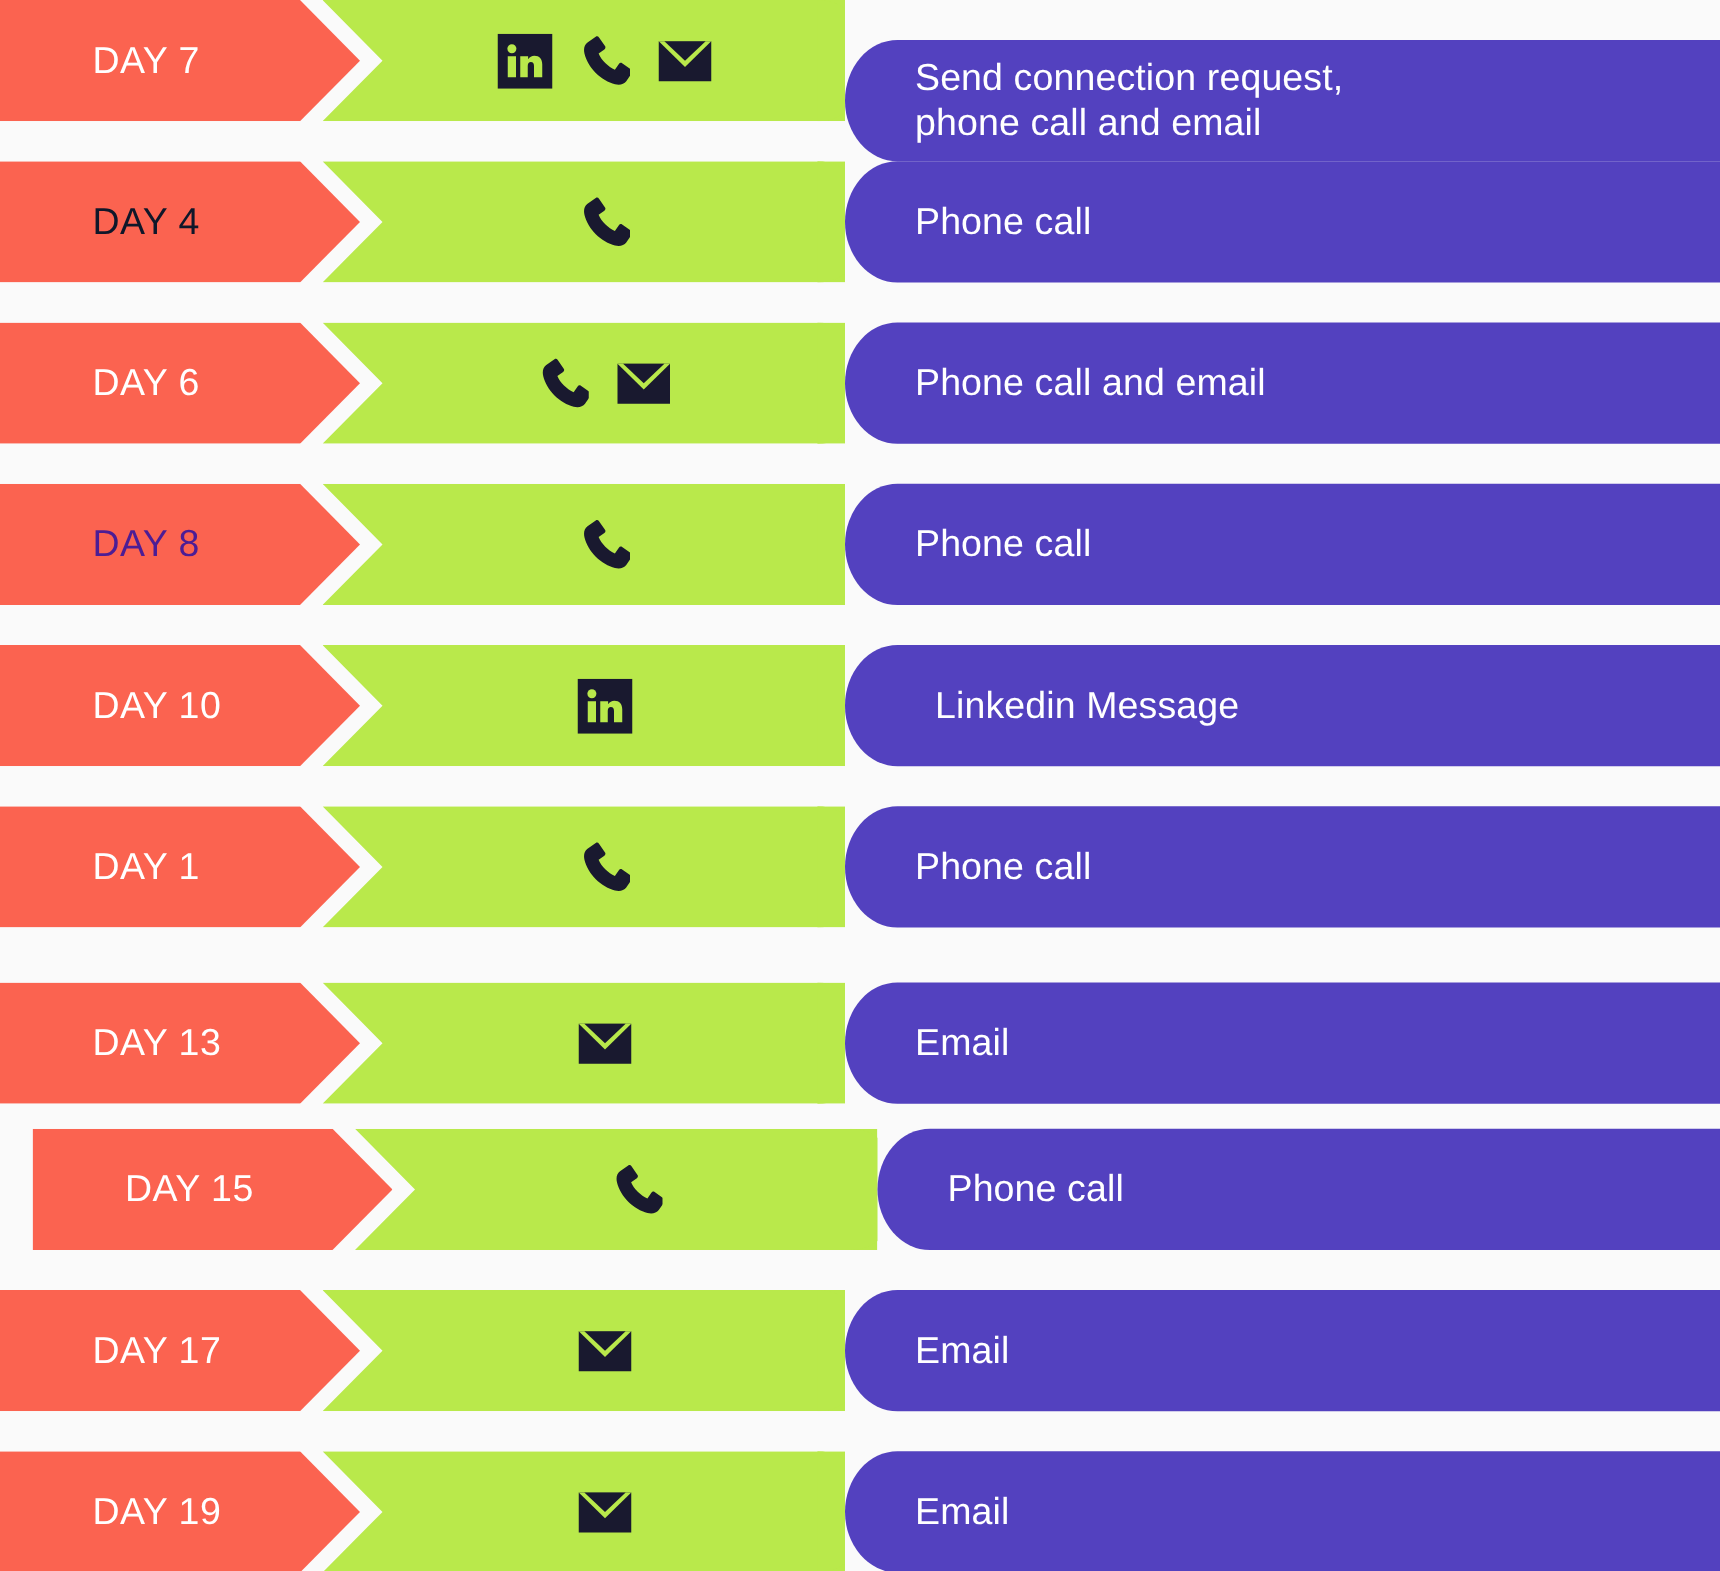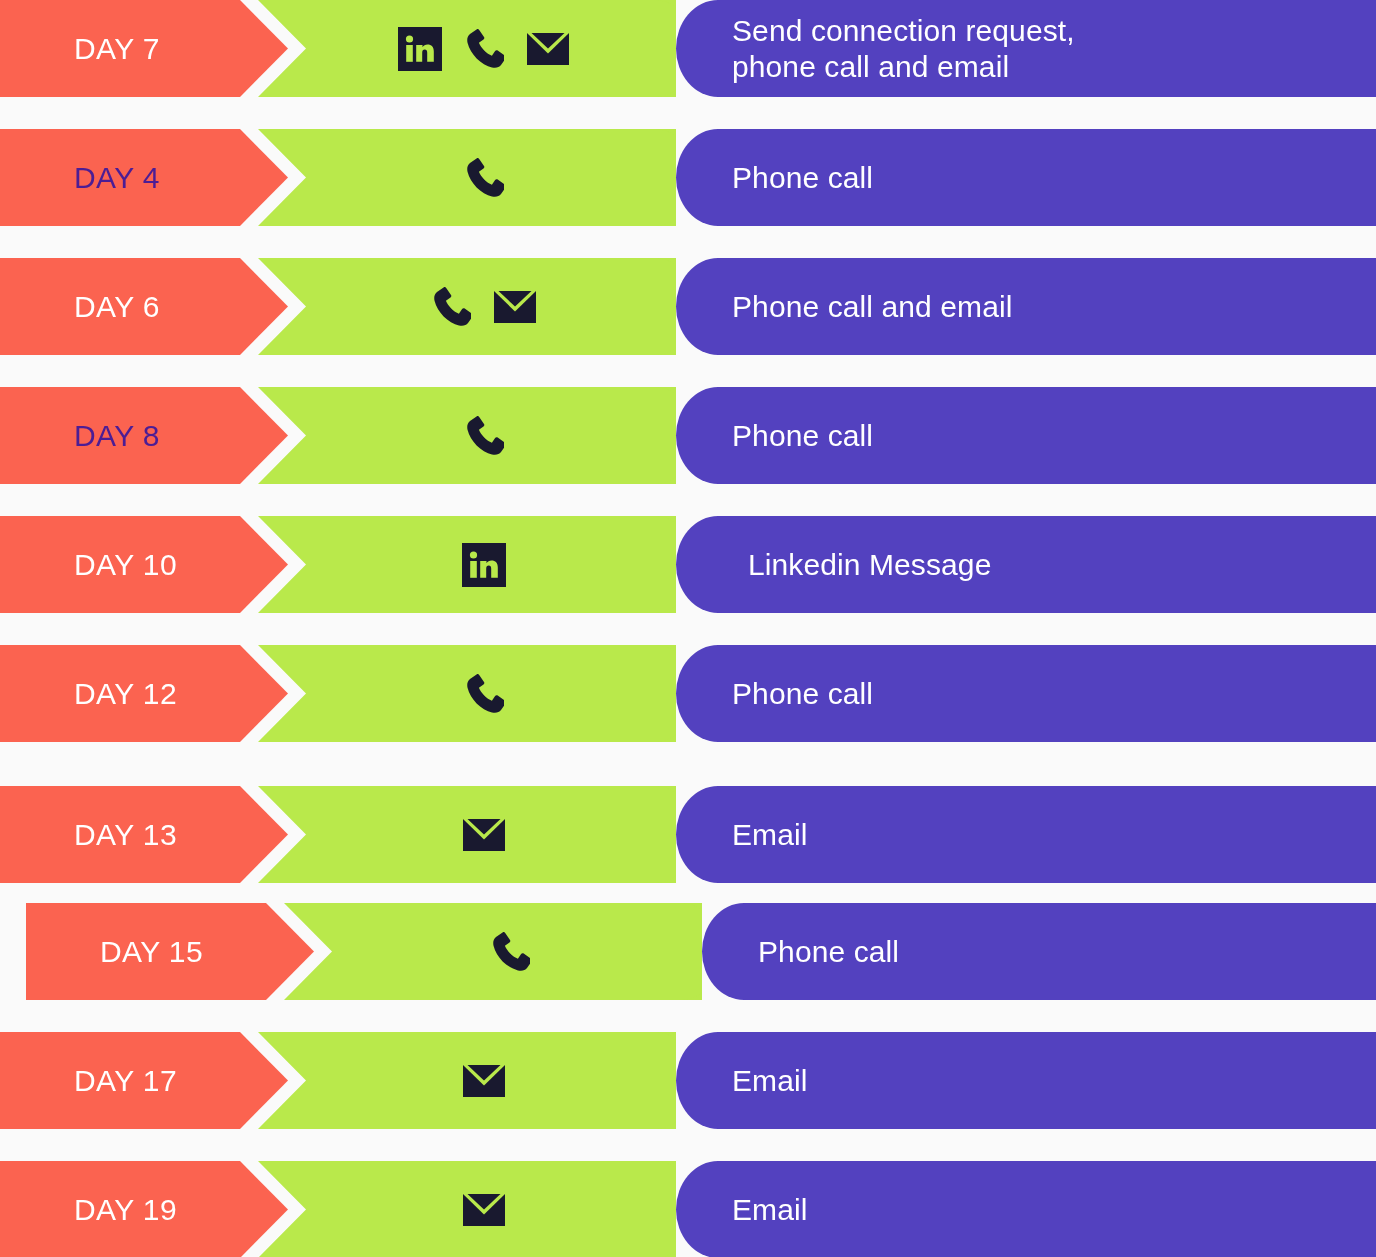--- a/index.html
+++ b/index.html
@@ -140,28 +140,28 @@
           <span style="line-height: 0;">
             <svg class="ch-icon" viewBox="0 0 44 44" xmlns="http://www.w3.org/2000/svg">
               <rect x="1" y="6" width="42" height="32" fill="#19192f"></rect>
               <path d="M1 6 H43 L22 26.5 Z" fill="#b9e94b"></path>
               <path d="M5.5 6 H38.5 L22 21.5 Z" fill="#19192f"></path>
             </svg>
           </span>
         </div>
         <span style="position: absolute; right: -20px; top: 0px; width: 42px; height: 97px; border-radius: 0px 100% 100% 0px / 0px 50% 50% 0px; z-index: 1; background: rgb(185, 233, 75);"></span>
       </div>
-      <div class="desc-chip" style="background: rgb(83, 65, 191);">
+      <div class="desc-chip" style="background: rgb(83, 65, 191); margin-top: 32px;">
         <div class="desc-text" style="color: rgb(255, 255, 255);">Send connection request,
 phone call and email</div>
       </div>
     </div>
     <div class="cadence-row" style="top: 129px;">
       <div class="day-chip" style="background: rgb(251, 99, 80);">
-        <span class="day-label" style="color: #4c1d95;">DAY 4</span>
+        <span class="day-label" style="color: #0f172a;">DAY 4</span>
       </div>
       <div class="channel-chip" style="background: rgb(185, 233, 75);">
         <div class="icon-row">
           <span style="line-height: 0;">
             <svg class="ch-icon phone" viewBox="0 0 40 44" xmlns="http://www.w3.org/2000/svg">
               <path fill="#19192f" d="M12.6 2.4 6.0 7.0c-2.6 1.9-3.3 5.4-2.4 9.0 1.3 5.2 4.6 11.0 9.0 15.4 4.4 4.4 10.2 7.7 15.4 9.0 3.6.9 7.1.2 9.0-2.4l4.6-6.6c.6-.9.4-2.0-.5-2.6l-7.4-5.2c-.9-.6-2.0-.4-2.6.5l-3.2 4.6c-2.6-1.1-5.3-2.9-7.7-5.3-2.4-2.4-4.2-5.1-5.3-7.7l4.6-3.2c.9-.6 1.1-1.8.5-2.6L15.2 2.9c-.6-.9-1.8-1.1-2.6-.5z"></path>
             </svg>
           </span>
         </div>
         <span style="position: absolute; right: -20px; top: 0px; width: 42px; height: 97px; border-radius: 0px 100% 100% 0px / 0px 50% 50% 0px; z-index: 1; background: rgb(185, 233, 75);"></span>
@@ -229,21 +229,21 @@
           </span>
         </div>
         <span style="position: absolute; right: -20px; top: 0px; width: 42px; height: 97px; border-radius: 0px 100% 100% 0px / 0px 50% 50% 0px; z-index: 1; background: rgb(185, 233, 75);"></span>
       </div>
       <div class="desc-chip" style="background: rgb(83, 65, 191); padding-left: 16px;">
         <div class="desc-text" style="color: rgb(255, 255, 255);">Linkedin Message</div>
       </div>
     </div>
     <div class="cadence-row" style="top: 645px;">
       <div class="day-chip" style="background: rgb(251, 99, 80);">
-        <span class="day-label" style="color: rgb(255, 255, 255);">DAY 12</span>
+        <span class="day-label" style="color: rgb(255, 255, 255);">DAY 1</span>
       </div>
       <div class="channel-chip" style="background: rgb(185, 233, 75);">
         <div class="icon-row">
           <span style="line-height: 0;">
             <svg class="ch-icon phone" viewBox="0 0 40 44" xmlns="http://www.w3.org/2000/svg">
               <path fill="#19192f" d="M12.6 2.4 6.0 7.0c-2.6 1.9-3.3 5.4-2.4 9.0 1.3 5.2 4.6 11.0 9.0 15.4 4.4 4.4 10.2 7.7 15.4 9.0 3.6.9 7.1.2 9.0-2.4l4.6-6.6c.6-.9.4-2.0-.5-2.6l-7.4-5.2c-.9-.6-2.0-.4-2.6.5l-3.2 4.6c-2.6-1.1-5.3-2.9-7.7-5.3-2.4-2.4-4.2-5.1-5.3-7.7l4.6-3.2c.9-.6 1.1-1.8.5-2.6L15.2 2.9c-.6-.9-1.8-1.1-2.6-.5z"></path>
             </svg>
           </span>
         </div>
         <span style="position: absolute; right: -20px; top: 0px; width: 42px; height: 97px; border-radius: 0px 100% 100% 0px / 0px 50% 50% 0px; z-index: 1; background: rgb(185, 233, 75);"></span>

